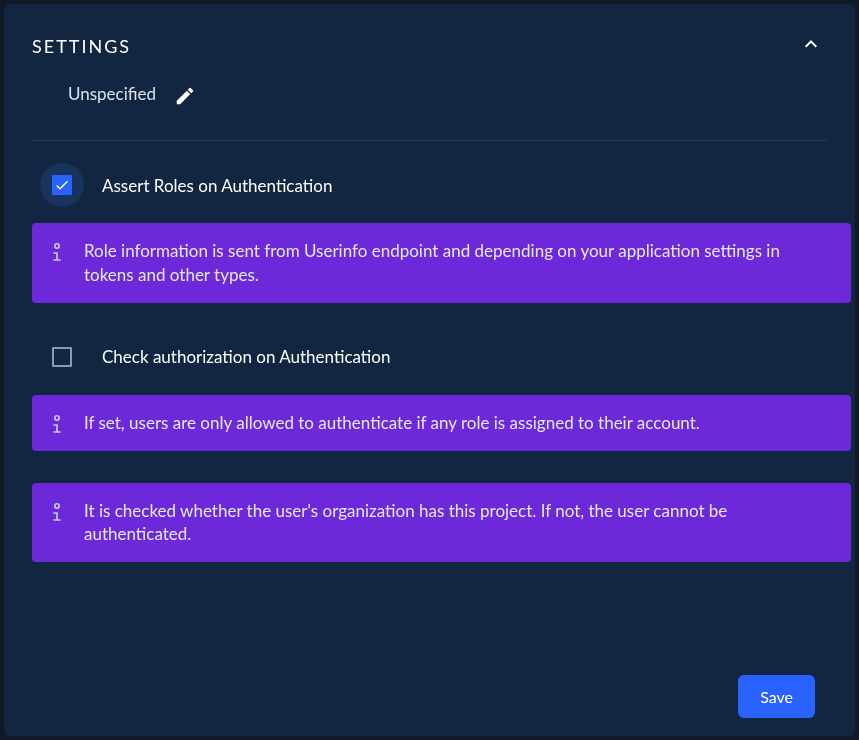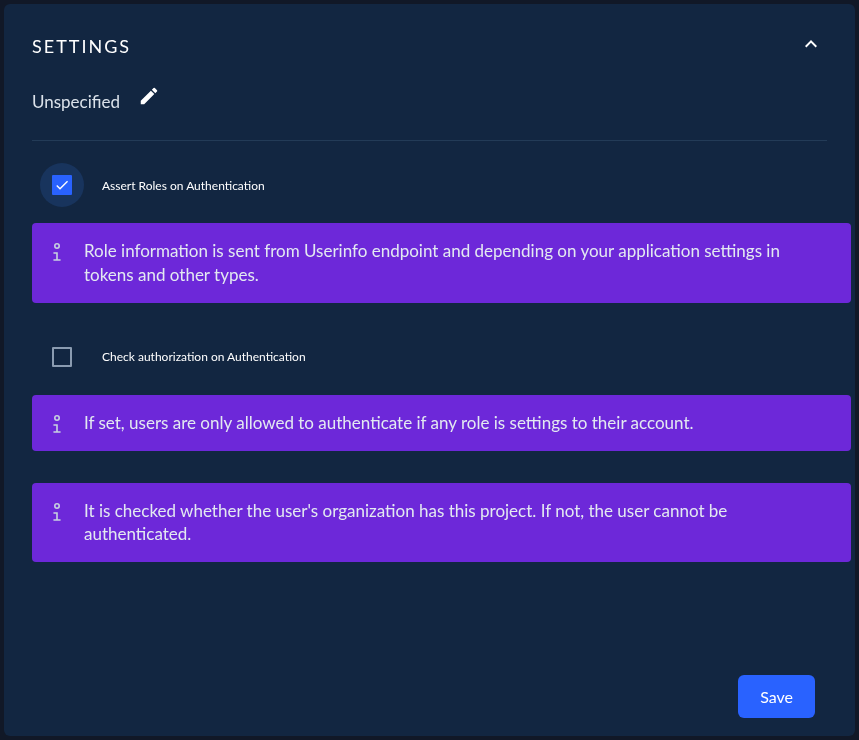--- a/index.html
+++ b/index.html
@@ -48,22 +48,23 @@
       padding: 20px 28px 0 28px;
     }
     .branding-title {
       font-size: 21px;
       font-weight: 400;
       color: #ffffff;
       margin-bottom: 16px;
     }
     .branding-value-row {
       display: flex;
-      align-items: flex-end;
+      align-items: flex-start;
       gap: 16px;
+      margin-left: 36px;
     }
     .branding-value {
       font-size: 17px;
       color: #dbe2ea;
     }
     .edit-btn {
       background: transparent;
       border: none;
       cursor: pointer;
       padding: 2px;
@@ -119,21 +120,21 @@
     .checkbox svg {
       width: 18px;
       height: 18px;
       fill: #ffffff;
       display: none;
     }
     .checkbox.checked svg {
       display: block;
     }
     .option-label {
-      font-size: 12px;
+      font-size: 17px;
       color: #ffffff;
     }
     .info-box {
       margin-top: 16px;
       background: #6d28d9;
       border-radius: 4px;
       padding: 16px 20px 16px 16px;
       display: flex;
       align-items: flex-start;
       gap: 18px;
@@ -235,21 +236,21 @@
       </div>
       <div class="option-label">Check authorization on Authentication</div>
     </div>
     <div class="info-box">
       <div class="info-icon">
         <svg viewBox="0 0 14 20">
             <circle cx="7" cy="3" r="2.2" fill="none" stroke="#c7d1df" stroke-width="1.6"></circle>
             <path d="M4 10 h3 v7 h-3 M4 17 h6" fill="none" stroke="#c7d1df" stroke-width="1.6" stroke-linecap="round"></path>
           </svg>
       </div>
-      <div class="info-text">If set, users are only allowed to authenticate if any role is settings to their account.</div>
+      <div class="info-text">If set, users are only allowed to authenticate if any role is assigned to their account.</div>
     </div>
   </div>
 
   <div class="option-block" style="margin-top:32px">
     <div class="info-box">
       <div class="info-icon">
         <svg viewBox="0 0 14 20">
             <circle cx="7" cy="3" r="2.2" fill="none" stroke="#c7d1df" stroke-width="1.6"></circle>
             <path d="M4 10 h3 v7 h-3 M4 17 h6" fill="none" stroke="#c7d1df" stroke-width="1.6" stroke-linecap="round"></path>
           </svg>

